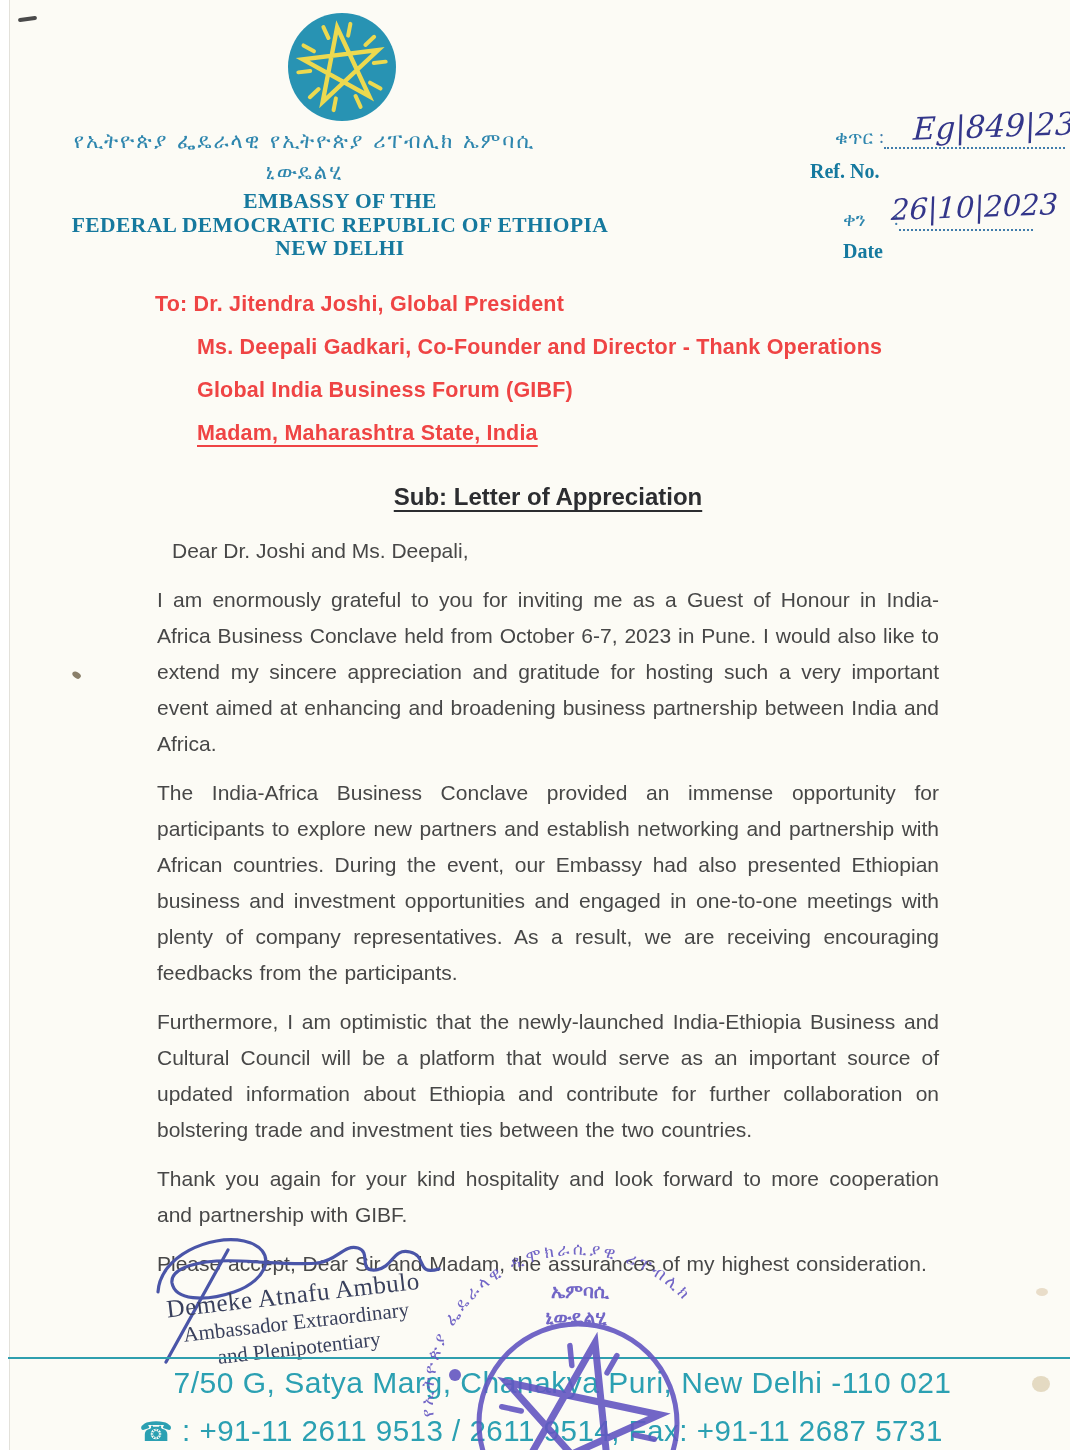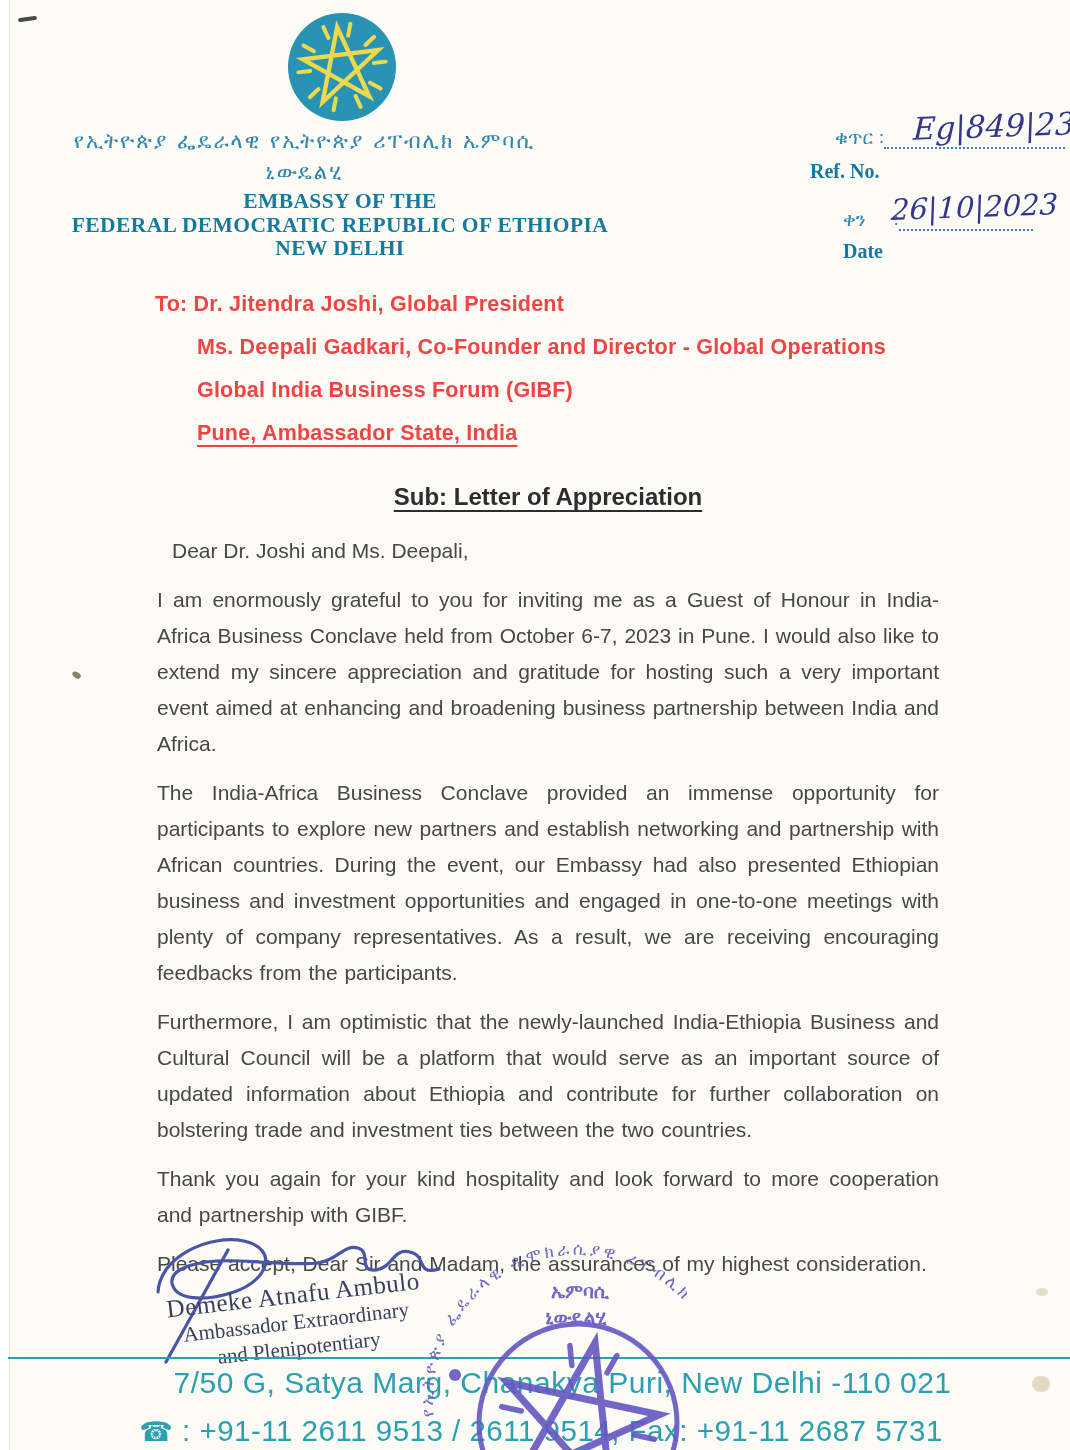--- a/index.html
+++ b/index.html
@@ -114,23 +114,23 @@
       <span class="amh-label">ቀን</span>
       <span style="color:#3f7cab;font-size:18px;margin-left:22px;">:</span>
       <span class="dots" style="flex:1;"></span>
     </div>
     <div class="handw" style="left:96px;top:78px;font-size:29px;">26|10|2023</div>
     <div class="eng-label" style="left:48px;top:128px;">Date</div>
   </div>
 
   <div class="recipient">
     <div>To: Dr. Jitendra Joshi, Global President</div>
-    <div class="indent">Ms. Deepali Gadkari, Co-Founder and Director - Global Operations</div>
+    <div class="indent">Ms. Deepali Gadkari, Co-Founder and Director - Thank Operations</div>
     <div class="indent">Global India Business Forum (GIBF)</div>
-    <div class="indent"><span class="u">Pune, Ambassador State, India</span></div>
+    <div class="indent"><span class="u">Madam, Maharashtra State, India</span></div>
   </div>
 
   <div class="subject"><span>Sub: Letter of Appreciation</span></div>
 
   <div class="bodycol">
     <div class="sal">Dear Dr. Joshi and Ms. Deepali,</div>
     <p>I am enormously grateful to you for inviting me as a Guest of Honour in India-Africa Business Conclave held from October 6-7, 2023 in Pune.  I would also like to extend my sincere appreciation and gratitude for hosting such a very important event aimed at enhancing and broadening business partnership between India and Africa.</p>
     <p>The India-Africa Business Conclave provided an immense opportunity for participants to explore new partners and establish networking and partnership with African countries. During the event, our Embassy had also presented Ethiopian business and investment opportunities and engaged in one-to-one meetings with plenty of company representatives. As a result, we are receiving encouraging feedbacks from the participants.</p>
     <p>Furthermore, I am optimistic that the newly-launched India-Ethiopia Business and Cultural Council will be a platform that would serve as an important source of updated information about Ethiopia and contribute for further collaboration on bolstering trade and investment ties between the two countries.</p>
     <p>Thank you again for your kind hospitality and look forward to more cooperation and partnership with GIBF.</p>

